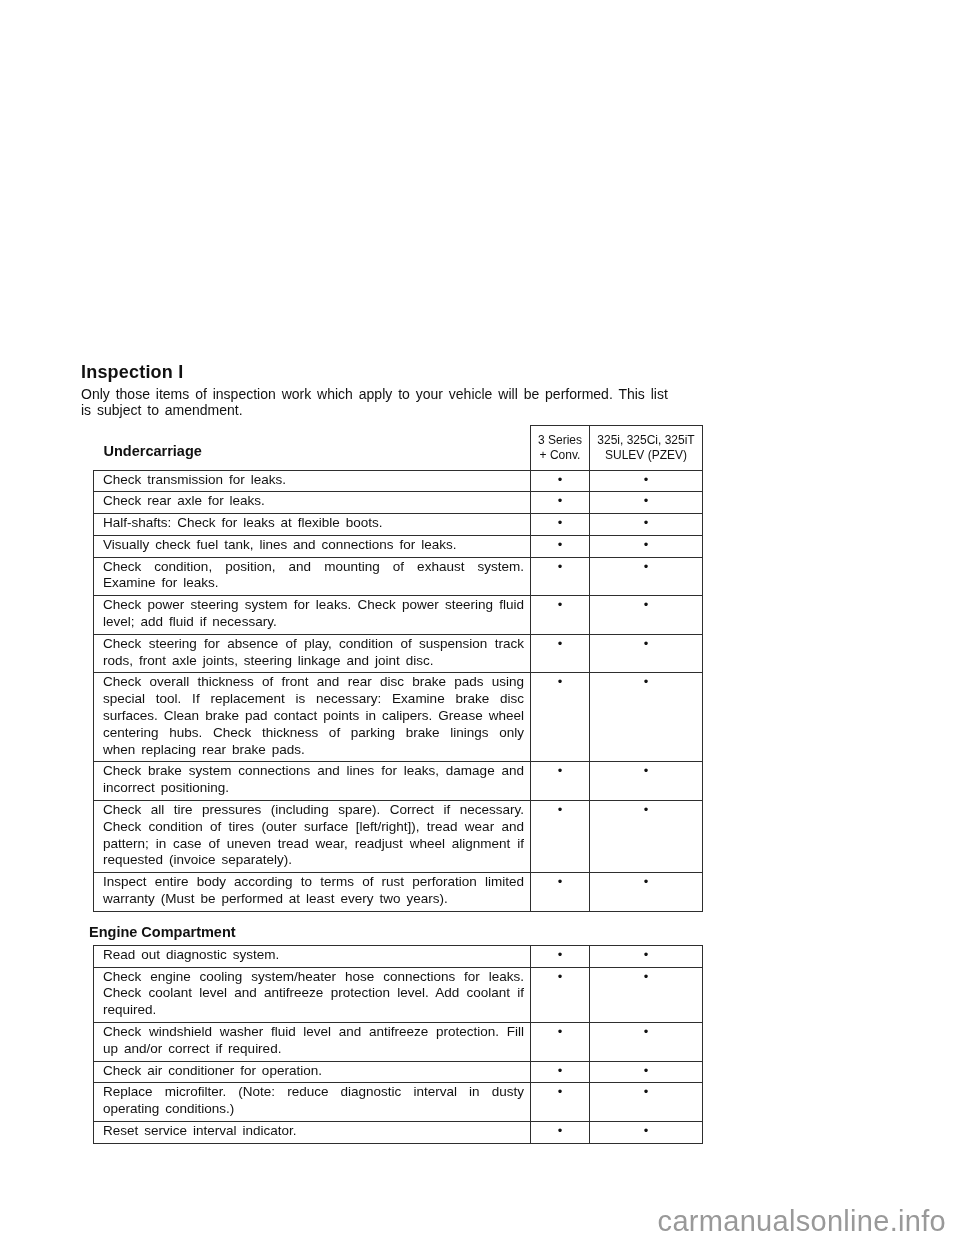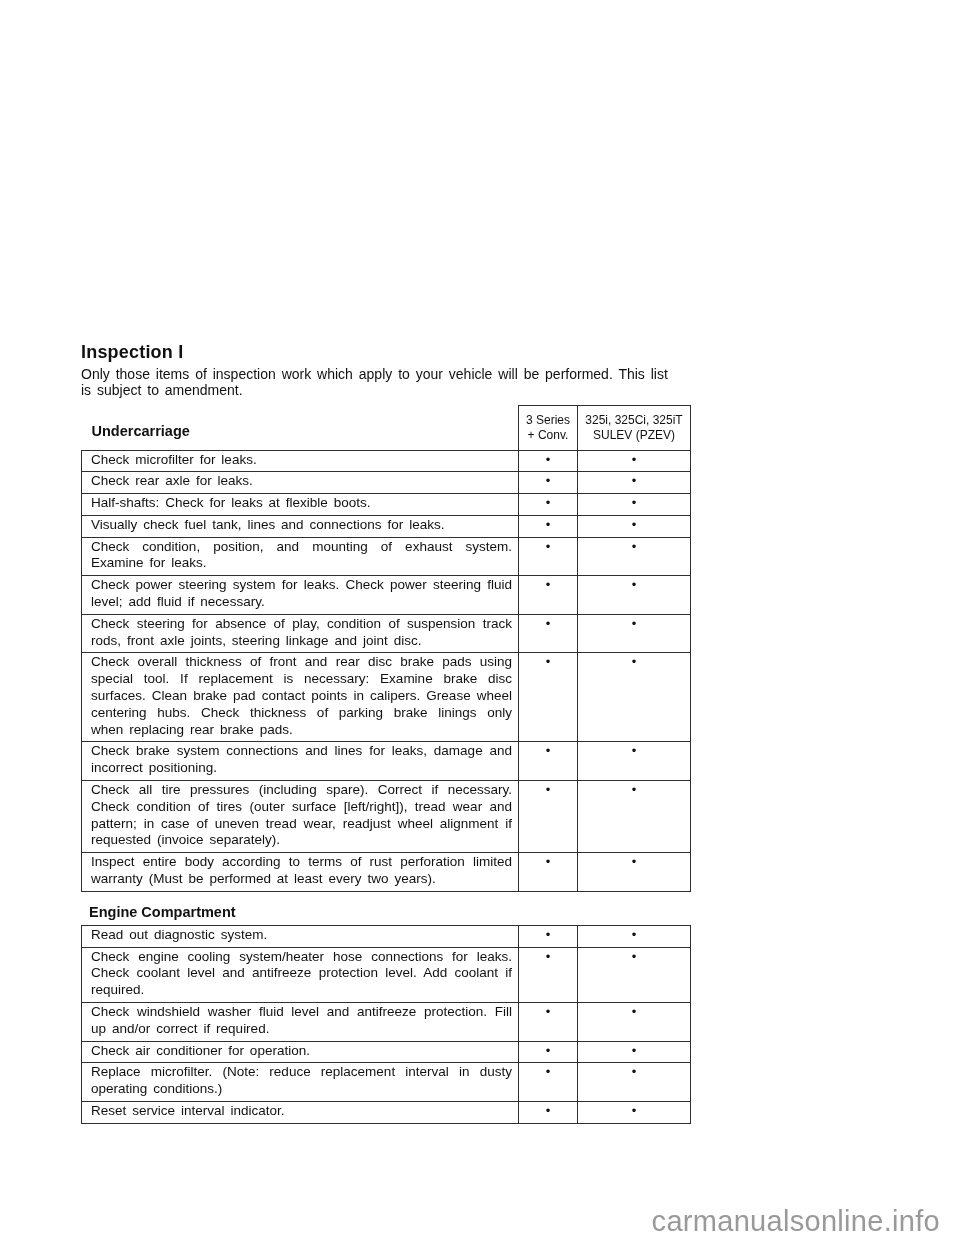--- a/index.html
+++ b/index.html
@@ -12,41 +12,42 @@
     width: 960px;
     height: 1242px;
     background: #ffffff;
     overflow: hidden;
     font-family: "Liberation Sans", sans-serif;
     color: #111111;
   }
   .content {
     position: absolute;
     left: 70px;
-    top: 342px;
+    top: 362px;
     width: 610px;
     padding-left: 11px;
   }
   .doc-title {
     font-size: 18px;
     font-weight: bold;
     margin: 0 0 4px 0;
     letter-spacing: 0.2px;
   }
   .intro {
     font-size: 14px;
     line-height: 15.5px;
     margin: 0 0 7px 0;
     width: 596px;
     word-spacing: 2px;
   }
   table.svc-table {
     border-collapse: collapse;
     table-layout: fixed;
     width: 609px;
+    margin-left: 12px;
   }
   col.c-item { width: 437px; }
   col.c-m1  { width: 59px; }
   col.c-m2  { width: 113px; }
 
   th.sec-head {
     border: none;
     text-align: left;
     vertical-align: middle;
     font-size: 14.5px;
@@ -81,21 +82,21 @@
     line-height: 16.8px;
     padding-top: 1px;
   }
   h2.section-heading {
     font-size: 14.5px;
     font-weight: bold;
     margin: 12px 0 5px 8px;
   }
   .watermark {
     position: absolute;
-    right: 20px;
+    right: 14px;
     bottom: 4px;
     font-size: 29px;
     color: #999999;
     letter-spacing: 0.3px;
   }
 </style>
 </head>
 <body>
 
 <div class="page">
@@ -115,21 +116,21 @@
         <tr>
           <th class="sec-head">Undercarriage</th>
           <th class="col-head">3 Series
 + Conv.</th>
           <th class="col-head">325i, 325Ci, 325iT
 SULEV (PZEV)</th>
         </tr>
       </thead>
       <tbody>
           <tr>
-            <td class="item">Check microfilter for leaks.</td>
+            <td class="item">Check transmission for leaks.</td>
             <td class="mark">•</td>
             <td class="mark">•</td>
           </tr>
           <tr>
             <td class="item">Check rear axle for leaks.</td>
             <td class="mark">•</td>
             <td class="mark">•</td>
           </tr>
           <tr>
             <td class="item">Half-shafts: Check for leaks at flexible boots.</td>
@@ -202,21 +203,21 @@
             <td class="item">Check windshield washer fluid level and antifreeze protection. Fill up and/or correct if required.</td>
             <td class="mark">•</td>
             <td class="mark">•</td>
           </tr>
           <tr>
             <td class="item">Check air conditioner for operation.</td>
             <td class="mark">•</td>
             <td class="mark">•</td>
           </tr>
           <tr>
-            <td class="item">Replace microfilter. (Note: reduce replacement interval in dusty operating conditions.)</td>
+            <td class="item">Replace microfilter. (Note: reduce diagnostic interval in dusty operating conditions.)</td>
             <td class="mark">•</td>
             <td class="mark">•</td>
           </tr>
           <tr>
             <td class="item">Reset service interval indicator.</td>
             <td class="mark">•</td>
             <td class="mark">•</td>
           </tr>
         </tbody>
     </table>

